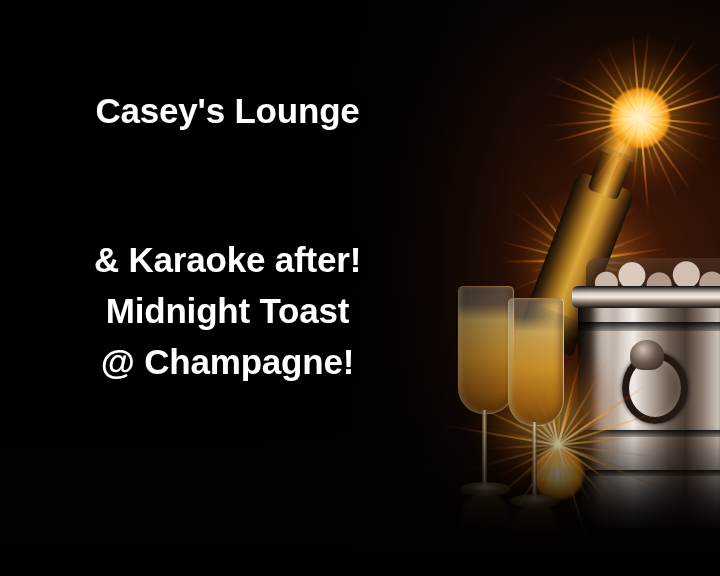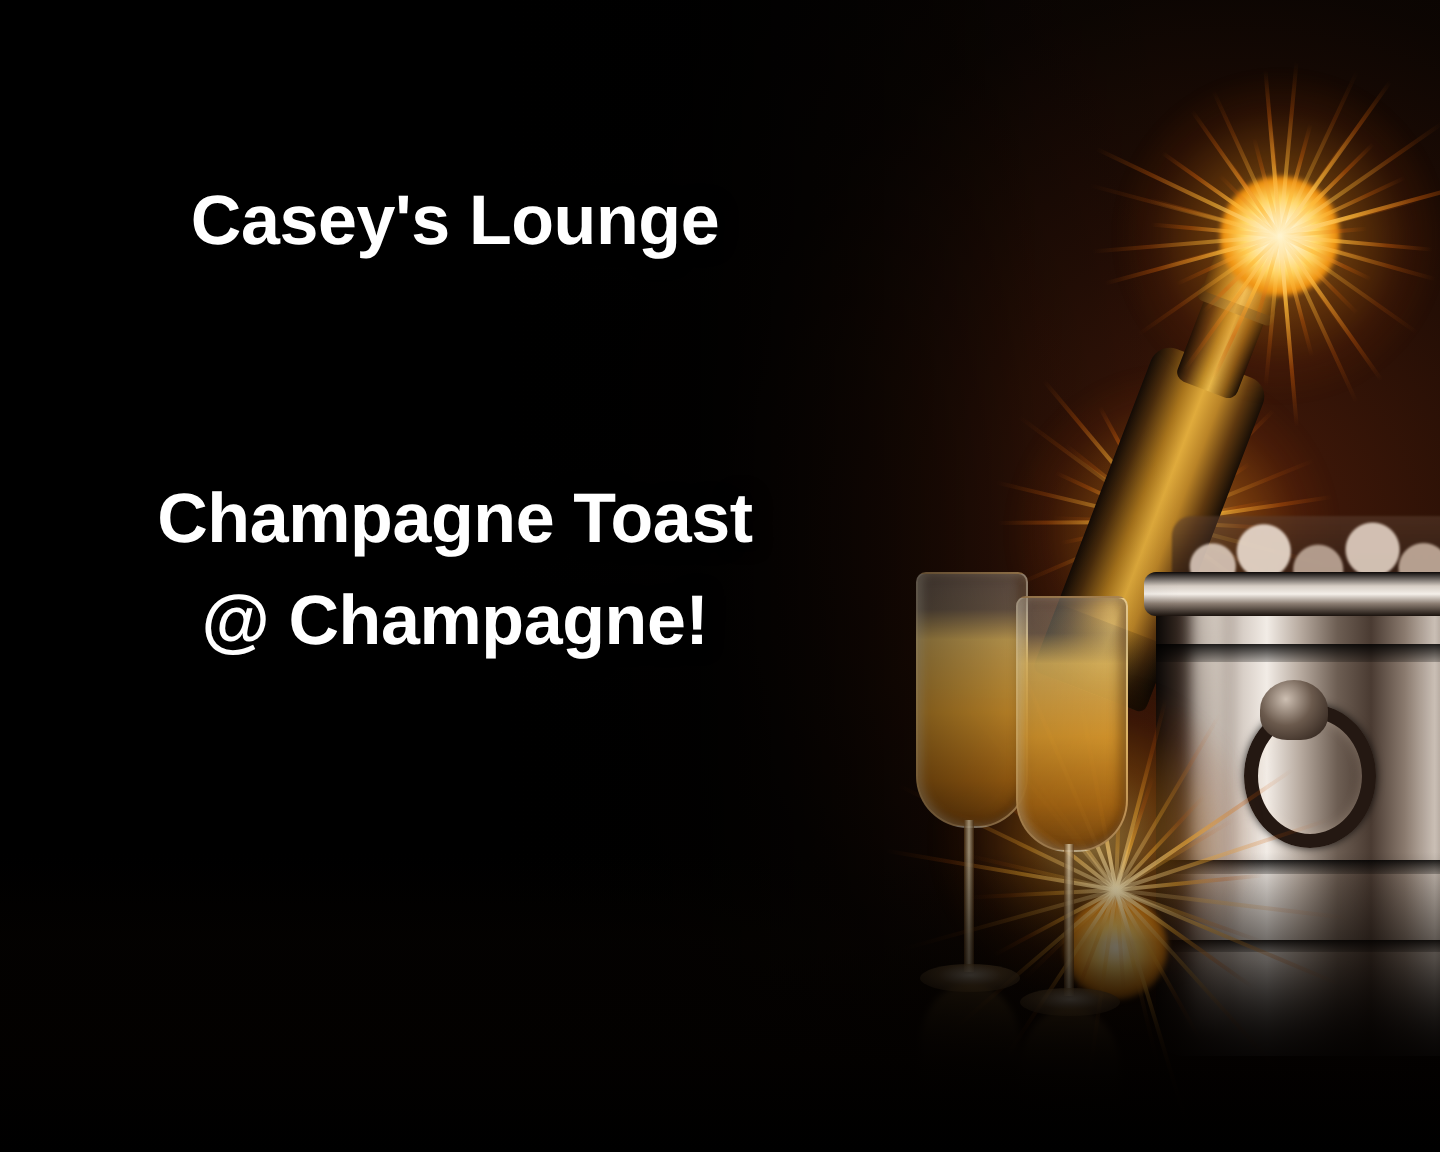--- a/index.html
+++ b/index.html
@@ -570,17 +570,18 @@
   </div>
 
   <div class="bg-left-black"></div>
   <div class="bg-floor"></div>
 
   <div class="text-block">
     <div class="title-line">Casey's Lounge</div>
   </div>
 
   <div class="body-block">
-    <div class="body-line">Champagne Toast</div>
+    <div class="body-line">&amp; Karaoke after!</div>
+    <div class="body-line">Midnight Toast</div>
     <div class="body-line">@ Champagne!</div>
   </div>
 
 </div>
 
 </body></html>

